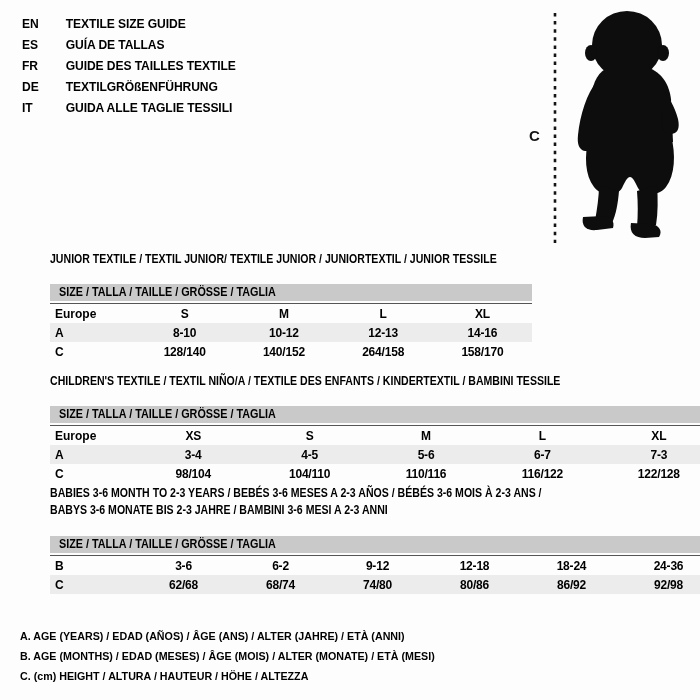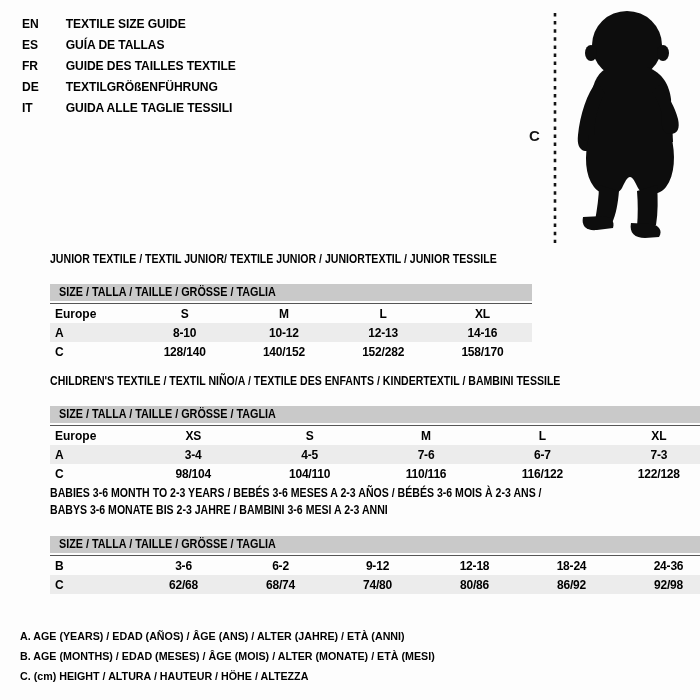--- a/index.html
+++ b/index.html
@@ -128,21 +128,21 @@
           <span class="t-label">A</span>
           <span class="t-cell">8-10</span>
           <span class="t-cell">10-12</span>
           <span class="t-cell">12-13</span>
           <span class="t-cell">14-16</span>
         </div>
         <div class="t-row">
           <span class="t-label">C</span>
           <span class="t-cell">128/140</span>
           <span class="t-cell">140/152</span>
-          <span class="t-cell">152/282</span>
+          <span class="t-cell">264/158</span>
           <span class="t-cell">158/170</span>
         </div>
       </div>
     </div>
   </section>
 
   <section class="tsec" id="sec-children">
     <h2 class="sec-title">
       <span>CHILDREN'S TEXTILE / TEXTIL NIÑO/A / TEXTILE DES ENFANTS / KINDERTEXTIL / BAMBINI TESSILE</span>
     </h2>
@@ -156,21 +156,21 @@
           <span class="t-cell">XS</span>
           <span class="t-cell">S</span>
           <span class="t-cell">M</span>
           <span class="t-cell">L</span>
           <span class="t-cell">XL</span>
         </div>
         <div class="t-row shaded">
           <span class="t-label">A</span>
           <span class="t-cell">3-4</span>
           <span class="t-cell">4-5</span>
-          <span class="t-cell">7-6</span>
+          <span class="t-cell">5-6</span>
           <span class="t-cell">6-7</span>
           <span class="t-cell">7-3</span>
         </div>
         <div class="t-row">
           <span class="t-label">C</span>
           <span class="t-cell">98/104</span>
           <span class="t-cell">104/110</span>
           <span class="t-cell">110/116</span>
           <span class="t-cell">116/122</span>
           <span class="t-cell">122/128</span>

